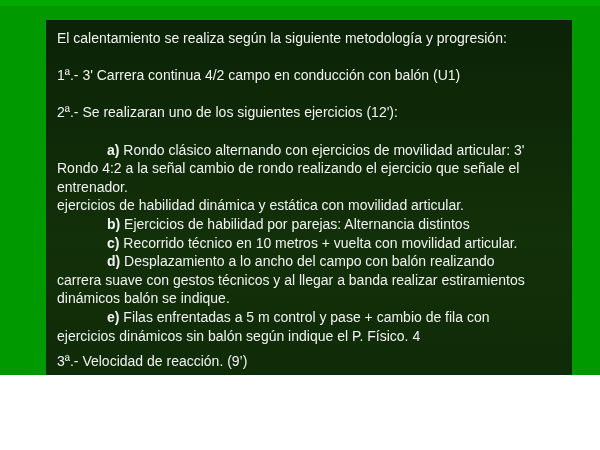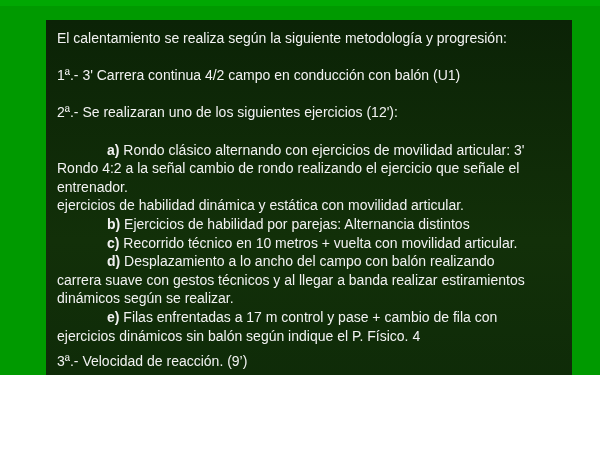--- a/index.html
+++ b/index.html
@@ -68,22 +68,22 @@
         <div class="line"><span class="line-text">2ª.- Se realizaran uno de los siguientes ejercicios (12'):</span></div>
         <div class="line"><span class="line-text">&nbsp;</span></div>
         <div class="line indent"><span class="bold-prefix">a)</span><span class="line-text"> Rondo clásico alternando con ejercicios de movilidad articular: 3'</span></div>
         <div class="line"><span class="line-text">Rondo 4:2 a la señal cambio de rondo realizando el ejercicio que señale el</span></div>
         <div class="line"><span class="line-text">entrenador.</span></div>
         <div class="line"><span class="line-text">ejercicios de habilidad dinámica y estática con movilidad articular.</span></div>
         <div class="line indent"><span class="bold-prefix">b)</span><span class="line-text"> Ejercicios de habilidad por parejas: Alternancia distintos</span></div>
         <div class="line indent"><span class="bold-prefix">c)</span><span class="line-text"> Recorrido técnico en 10 metros + vuelta con movilidad articular.</span></div>
         <div class="line indent"><span class="bold-prefix">d)</span><span class="line-text"> Desplazamiento a lo ancho del campo con balón realizando</span></div>
         <div class="line"><span class="line-text">carrera suave con gestos técnicos y al llegar a banda realizar estiramientos</span></div>
-        <div class="line"><span class="line-text">dinámicos según se realizar.</span></div>
-        <div class="line indent"><span class="bold-prefix">e)</span><span class="line-text"> Filas enfrentadas a 17 m control y pase + cambio de fila con</span></div>
+        <div class="line"><span class="line-text">dinámicos balón se indique.</span></div>
+        <div class="line indent"><span class="bold-prefix">e)</span><span class="line-text"> Filas enfrentadas a 5 m control y pase + cambio de fila con</span></div>
         <div class="line"><span class="line-text">ejercicios dinámicos sin balón según indique el P. Físico. 4</span></div>
         <div class="line small"><span class="line-text">&nbsp;</span></div>
         <div class="line"><span class="line-text">3ª.- Velocidad de reacción. (9’)</span></div>
         <div class="line"><span class="line-text">&nbsp;</span></div>
       </div>
   </div>
 
   <div class="logo">
     <svg width="42" height="42" viewBox="0 0 44 44">
       <g fill="none" stroke="#4e4e20" stroke-linecap="round">

